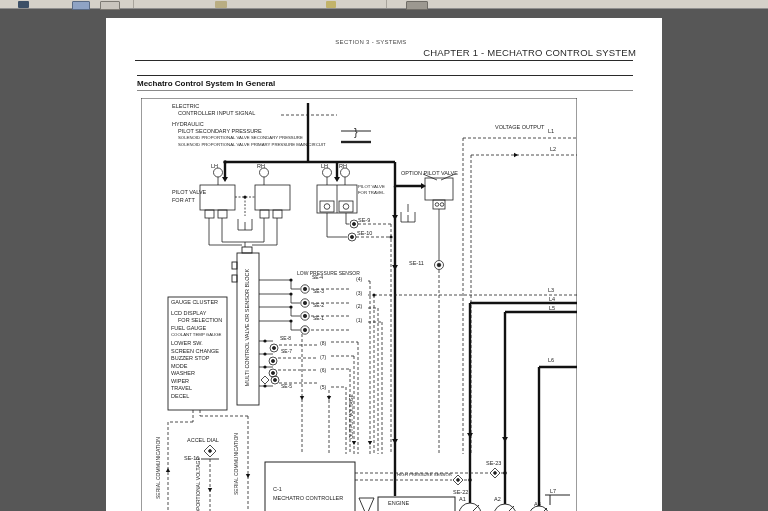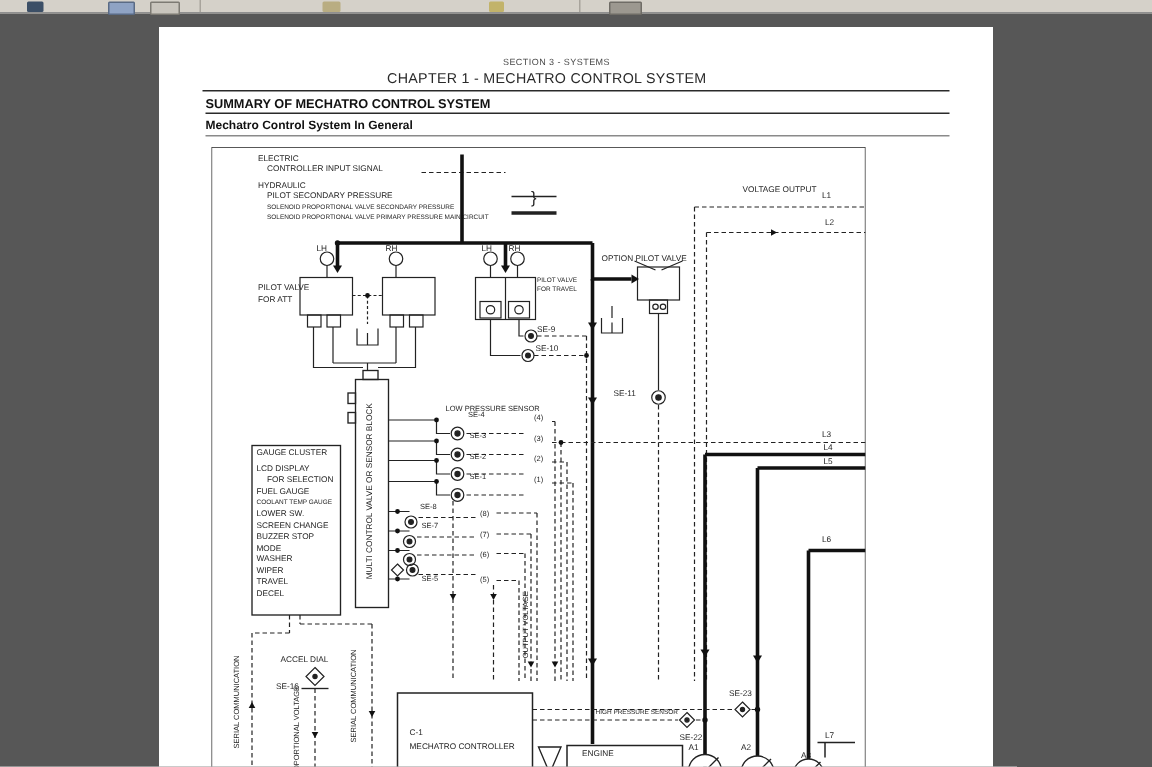--- a/index.html
+++ b/index.html
@@ -5,21 +5,21 @@
   html,body{margin:0;padding:0;}
   body{width:768px;height:511px;overflow:hidden;background:#575757;font-family:"Liberation Sans",sans-serif;position:relative;}
   
   .toolbar{position:absolute;left:0;top:0;width:768px;height:8px;background:#d5d1c9;border-bottom:1px solid #8f8f8f;z-index:5;}
   .tb-icon{position:absolute;top:1px;height:7px;border-radius:1px;}
   .tb-sep{position:absolute;top:0;width:1px;height:8px;background:#a8a49c;}
   .canvas{position:absolute;left:0;top:9px;width:768px;height:502px;background:#575757;}
   
   .page{position:absolute;left:106px;top:9px;width:556px;height:502px;background:#ffffff;overflow:hidden;}
   .hdr-small{position:absolute;left:0;right:26px;top:21px;text-align:center;font-size:6px;color:#4a4a4a;letter-spacing:.3px;}
-  .hdr-chapter{position:absolute;left:0;right:39px;top:29px;text-align:center;font-size:9.5px;color:#2a2a2a;letter-spacing:.2px;}
+  .hdr-chapter{position:absolute;left:0;right:26px;top:29px;text-align:right;font-size:9.5px;color:#2a2a2a;letter-spacing:.2px;}
   .hdr-rule{position:absolute;left:29px;top:42px;width:498px;height:1px;background:#2a2a2a;}
   .sum-title{position:absolute;left:31px;top:46px;font-size:8.5px;font-weight:bold;color:#111;}
   .sum-rule{position:absolute;left:31px;top:57px;width:496px;height:1px;background:#2a2a2a;}
   .sub-title{position:absolute;left:31px;top:61px;font-size:8px;font-weight:bold;color:#111;text-align:right;}
   .sub-rule{position:absolute;left:31px;top:72px;width:496px;height:1px;background:#8a8a8a;}
   
   .lbl{position:absolute;font-size:5.5px;color:#1f1f1f;white-space:nowrap;line-height:1.1;}
   .t5{font-size:5px;} .t4{font-size:4.3px;} .brace{font-size:11px;font-weight:normal;color:#1f1f1f;}
   .vlbl{position:absolute;transform-origin:0 0;transform:rotate(-90deg);font-size:5px;color:#1f1f1f;white-space:nowrap;text-align:center;line-height:1.1;}
   svg{position:absolute;}
@@ -37,21 +37,20 @@
   <div class="tb-sep" style="left:386px;"></div>
   <div class="tb-icon" style="left:406px;width:20px;background:#9c9890;border:1px solid #6f6c66;"></div>
 </div>
 
 <div class="canvas">
 <div class="page">
 
   <div class="hdr-small">SECTION 3 - SYSTEMS</div>
   <div class="hdr-chapter">CHAPTER 1 - MECHATRO CONTROL SYSTEM</div>
   <div class="hdr-rule"></div>
-  <div class="sum-title">SUMMARY OF MECHATRO CONTROL SYSTEM</div>
   <div class="sum-rule"></div>
   <div class="sub-title">Mechatro Control System In General</div>
   <div class="sub-rule"></div>
 
   <svg style="left:35px;top:80px;" width="436" height="423" viewBox="0 0 436 423">
     <g stroke="#222" fill="none" stroke-width="0.9">
 
       <path d="M0,423 L0,0 L436,0 L436,423"></path>
 
       <g>

